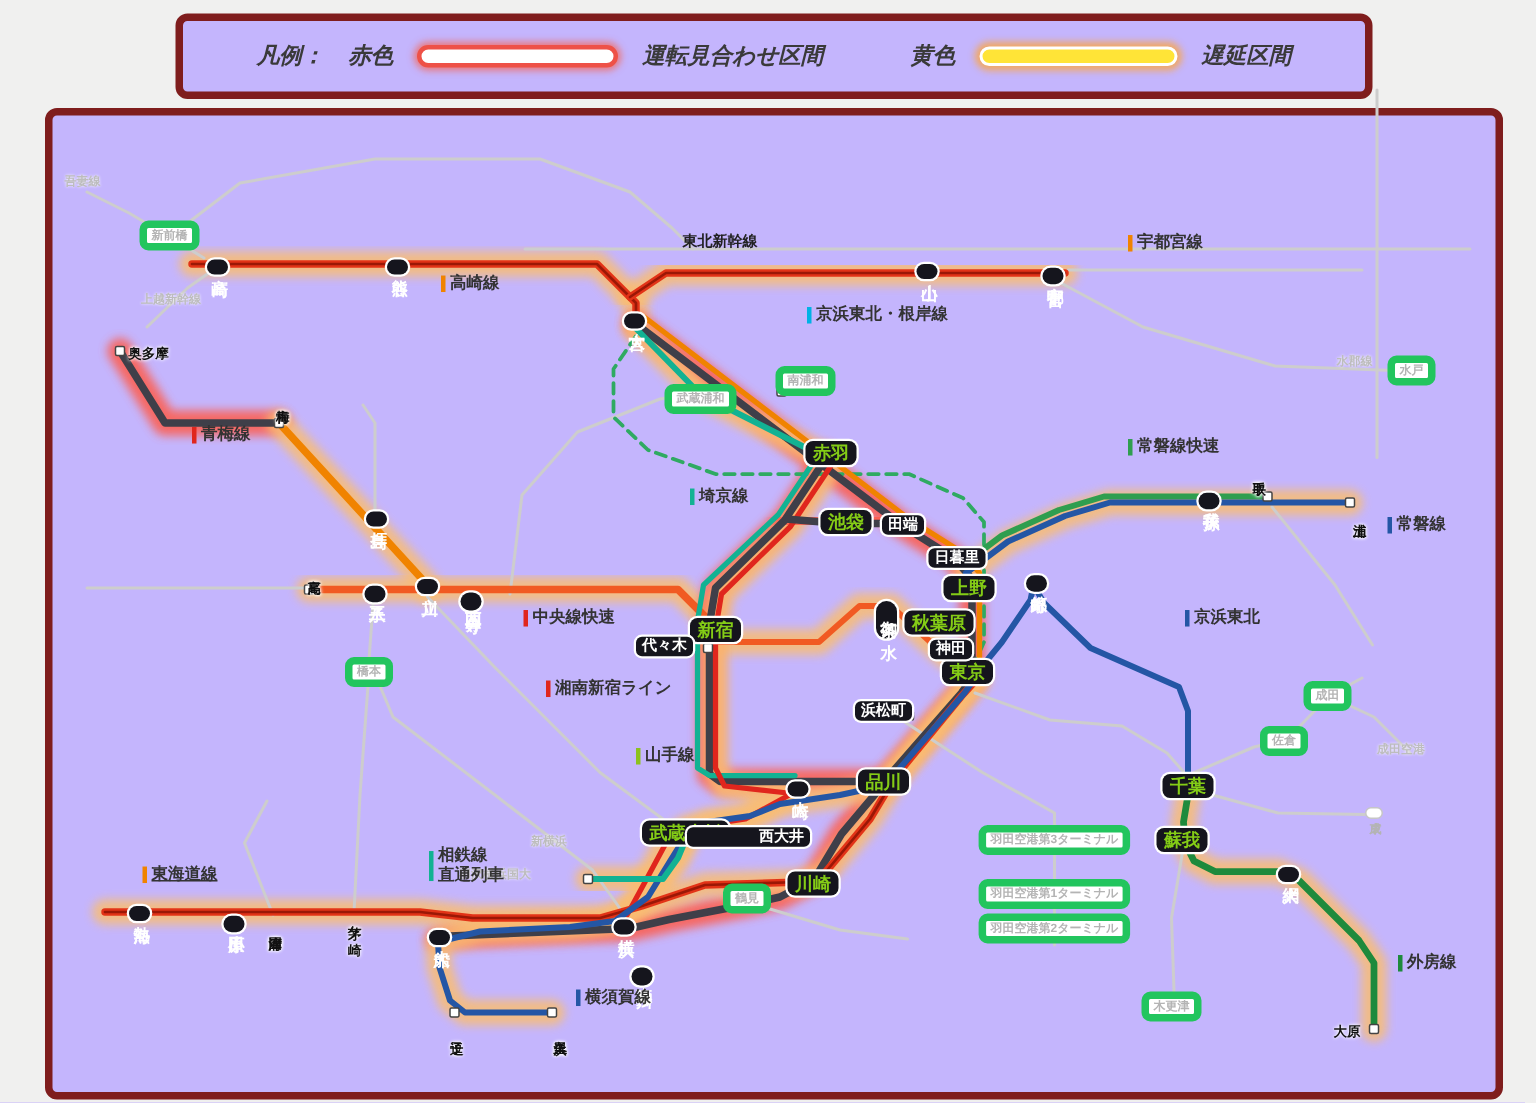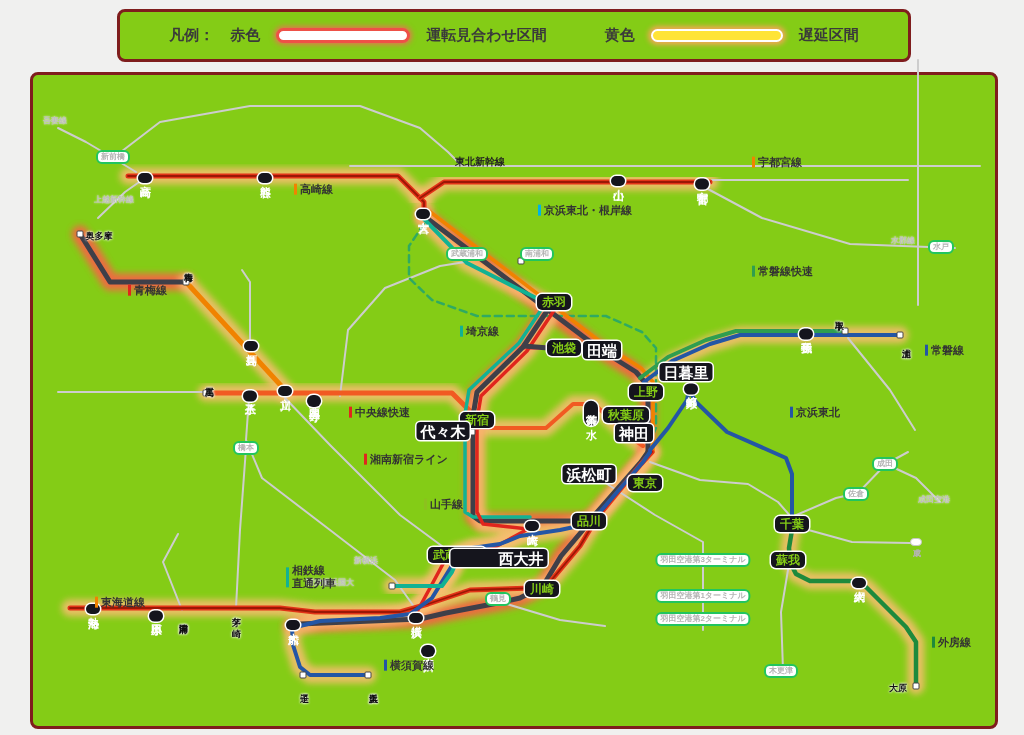--- a/index.html
+++ b/index.html
@@ -1,35 +1,35 @@
 <!DOCTYPE html>
 <html><head>
 <meta charset="utf-8">
 <style>
   html,body{margin:0;padding:0;}
   body{width:1024px;height:735px;position:relative;background:#f0f0ef;overflow:hidden;
        font-family:"Liberation Sans","DejaVu Sans",sans-serif;}
-  .card{position:absolute;background:#84cc16;border:3px solid #7f1d1d;border-radius:8px;}
+  .card{position:absolute;background:#c4b5fd;border:5px solid #7f1d1d;border-radius:8px;font-style:italic;}
   #legend-card{left:117px;top:9px;width:788px;height:47px;display:flex;align-items:center;
        justify-content:center;gap:16px;font-size:15px;font-weight:bold;color:#3a3a3a;z-index:3;}
   .pill{width:128px;height:9px;border-radius:8px;}
   .pill.red{background:#fff;border:3px solid #ee5147;box-shadow:0 0 5px 2px rgba(244,104,90,.8);}
   .pill.yellow{background:#ffe437;border:2px solid #fff;box-shadow:0 0 5px 3px rgba(246,166,86,.95);}
   #map-card{left:30px;top:72px;width:962px;height:651px;z-index:1;}
   #net{position:absolute;left:0;top:0;z-index:2;pointer-events:none;}
   #map-layer{position:absolute;left:0;top:0;width:1024px;height:735px;z-index:4;pointer-events:none;}
   .st{position:absolute;transform:translate(-50%,-50%);white-space:nowrap;line-height:1;}
   .bl{background:#15151d;color:#84cc16;font-size:12px;font-weight:bold;padding:2px 5px;border-radius:5px;box-shadow:0 0 0 1.5px #fff;}
-  .bs{background:#15151d;color:#fff;font-size:15px;font-weight:bold;padding:1.5px 4px;border-radius:4px;box-shadow:0 0 0 1.5px #fff;}
+  .bs{background:#15151d;color:#fff;font-size:10px;font-weight:bold;padding:1.5px 4px;border-radius:4px;box-shadow:0 0 0 1.5px #fff;}
   .bv{background:#15151d;color:#fff;font-size:11px;font-weight:bold;padding:4px 1.5px;border-radius:8px;
       writing-mode:vertical-rl;text-orientation:upright;letter-spacing:1px;box-shadow:0 0 0 1.5px #fff;}
   .tx{color:#111;font-size:9px;font-weight:bold;text-shadow:0 0 2px #fff,0 0 3px #fff;}
   .txv{color:#111;font-size:9px;font-weight:bold;writing-mode:vertical-rl;text-orientation:upright;
       text-shadow:0 0 2px #fff,0 0 3px #fff;}
-  .gy{background:#fff;border:2px solid #22c55e;color:#b4b4b4;font-size:8px;font-weight:bold;padding:1px 3px;border-radius:6px;}
+  .gy{background:#fff;border:5px solid #22c55e;color:#b4b4b4;font-size:8px;font-weight:bold;padding:1px 3px;border-radius:6px;}
   .gyv{background:#fff;border:1px solid #c6c6c6;color:#b4b4b4;font-size:8px;font-weight:bold;padding:3px 1px;border-radius:6px;
       writing-mode:vertical-rl;text-orientation:upright;}
   .gt{color:#bdbdbd;font-size:8px;font-weight:bold;text-shadow:0 0 2px #fff;}
   .ll{position:absolute;transform:translateY(-50%);display:flex;align-items:center;gap:3px;
       font-size:11px;font-weight:bold;color:#333;white-space:pre;line-height:1.15;}
   .ll .tick{width:3px;flex:none;}
   .ll.plain{font-size:10px;color:#222;}
 </style>
 </head>
 <body>
@@ -139,29 +139,29 @@
       <rect x="469" y="429" width="6" height="6" rx="1" fill="#fff" stroke="#444"></rect>
       <rect x="603" y="474" width="6" height="6" rx="1" fill="#fff" stroke="#444"></rect>
     </g>
 </svg>
 
 <div id="map-layer">
     <div class="st bl" style="left: 554px; top: 302px;">赤羽</div>
     <div class="st bl" style="left: 524px; top: 348px; margin-left: 40px;">池袋</div>
     <div class="st bl" style="left: 646px; top: 392px;">上野</div>
     <div class="st bl" style="left: 626px; top: 415px;">秋葉原</div>
-    <div class="st bl" style="left: 645px; top: 448px; margin-top: 35px;">東京</div>
+    <div class="st bl" style="left: 645px; top: 448px;">東京</div>
     <div class="st bl" style="left: 477px; top: 420px;">新宿</div>
     <div class="st bl" style="left: 589px; top: 521px;">品川</div>
     <div class="st bl" style="left: 457px; top: 555px;">武蔵小杉</div>
     <div class="st bl" style="left: 542px; top: 589px;">川崎</div>
     <div class="st bl" style="left: 792px; top: 524px;">千葉</div>
     <div class="st bl" style="left: 788px; top: 560px;">蘇我</div>
     <div class="st bs" style="left: 602px; top: 350px;">田端</div>
-    <div class="st bs" style="left: 638px; top: 372px; margin-left: 48px;">日暮里</div>
+    <div class="st bs" style="left: 638px; top: 372px;">日暮里</div>
     <div class="st bs" style="left: 634px; top: 433px;">神田</div>
     <div class="st bs" style="left: 443px; top: 431px;">代々木</div>
     <div class="st bs" style="left: 589px; top: 474px;">浜松町</div>
     <div class="st bs" style="left: 499px; top: 558px; padding-left: 48px;">西大井</div>
     <div class="st bv" style="left: 145px; top: 178px;">高崎</div>
     <div class="st bv" style="left: 265px; top: 178px;">熊谷</div>
     <div class="st bv" style="left: 423px; top: 214px;">大宮</div>
     <div class="st bv" style="left: 618px; top: 181px;">小山</div>
     <div class="st bv" style="left: 702px; top: 184px;">宇都宮</div>
     <div class="st bv" style="left: 251px; top: 346px;">拝島</div>
@@ -182,21 +182,21 @@
     <div class="st tx" style="left: 898px; top: 688px;">大原</div>
     <div class="st txv" style="left: 188px; top: 266px;">青梅</div>
     <div class="st txv" style="left: 209px; top: 380px;">高尾</div>
     <div class="st txv" style="left: 839px; top: 314px;">取手</div>
     <div class="st txv" style="left: 906px; top: 342px;">土浦</div>
     <div class="st txv" style="left: 183px; top: 617px;">国府津</div>
     <div class="st txv" style="left: 236px; top: 616px;">茅ケ崎</div>
     <div class="st txv" style="left: 304px; top: 687px;">逗子</div>
     <div class="st txv" style="left: 373px; top: 687px;">久里浜</div>
     <div class="st gy" style="left: 113px; top: 157px;">新前橋</div>
-    <div class="st gy" style="left: 467px; top: 254px; text-align: center;">武蔵浦和</div>
+    <div class="st gy" style="left: 467px; top: 266px; text-align: center;">武蔵浦和</div>
     <div class="st gy" style="left: 537px; top: 254px;">南浦和</div>
     <div class="st gy" style="left: 498px; top: 599px;">鶴見</div>
     <div class="st gy" style="left: 941px; top: 247px;">水戸</div>
     <div class="st gy" style="left: 885px; top: 464px;">成田</div>
     <div class="st gy" style="left: 856px; top: 494px;">佐倉</div>
     <div class="st gy" style="left: 246px; top: 448px;">橋本</div>
     <div class="st gy" style="left: 781px; top: 671px;">木更津</div>
     <div class="st gy" style="left: 703px; top: 560px;">羽田空港第3ターミナル</div>
     <div class="st gy" style="left: 703px; top: 596px;">羽田空港第1ターミナル</div>
     <div class="st gy" style="left: 703px; top: 619px;">羽田空港第2ターミナル</div>
@@ -204,26 +204,26 @@
     <div class="st gt" style="left: 55px; top: 121px;">吾妻線</div>
     <div class="st gt" style="left: 114px; top: 200px;">上越新幹線</div>
     <div class="st gt" style="left: 903px; top: 241px;">水郡線</div>
     <div class="st gt" style="left: 934px; top: 500px;">成田空港</div>
     <div class="st gt" style="left: 330px; top: 583px;">羽沢横浜国大</div>
     <div class="st gt" style="left: 366px; top: 561px;">新横浜</div>
     <div class="ll" style="left: 294px; top: 189px;"><span class="tick" style="background: rgb(240, 131, 0); height: 11px;"></span><span>高崎線</span></div>
     <div class="ll plain" style="left: 455px; top: 162px;"><span>東北新幹線</span></div>
     <div class="ll" style="left: 752px; top: 162px;"><span class="tick" style="background: rgb(240, 131, 0); height: 11px;"></span><span>宇都宮線</span></div>
     <div class="ll" style="left: 538px; top: 210px; align-items: center;"><span class="tick" style="background: rgb(0, 178, 229); height: 11px;"></span><span>京浜東北・根岸線</span></div>
-    <div class="ll" style="left: 752px; top: 271px;"><span class="tick" style="background: rgb(47, 158, 79); height: 11px;"></span><span>常磐線快速</span></div>
+    <div class="ll" style="left: 752px; top: 298px;"><span class="tick" style="background: rgb(47, 158, 79); height: 11px;"></span><span>常磐線快速</span></div>
     <div class="ll" style="left: 925px; top: 350px;"><span class="tick" style="background: rgb(36, 86, 165); height: 11px;"></span><span>常磐線</span></div>
     <div class="ll" style="left: 128px; top: 290px;"><span class="tick" style="background: rgb(224, 38, 29); height: 11px;"></span><span>青梅線</span></div>
     <div class="ll" style="left: 460px; top: 331px;"><span class="tick" style="background: rgb(18, 178, 147); height: 11px;"></span><span>埼京線</span></div>
     <div class="ll" style="left: 349px; top: 412px;"><span class="tick" style="background: rgb(224, 38, 29); height: 11px;"></span><span>中央線快速</span></div>
     <div class="ll" style="left: 790px; top: 412px;"><span class="tick" style="background: rgb(36, 86, 165); height: 11px;"></span><span>京浜東北</span></div>
     <div class="ll" style="left: 364px; top: 459px;"><span class="tick" style="background: rgb(224, 38, 29); height: 11px;"></span><span>湘南新宿ライン</span></div>
     <div class="ll" style="left: 424px; top: 504px; text-align: right;"><span class="tick" style="background: rgb(140, 193, 30); height: 11px;"></span><span>山手線</span></div>
     <div class="ll" style="left: 286px; top: 577px;"><span class="tick" style="background: rgb(18, 178, 147); height: 20px;"></span><span>相鉄線
 直通列車</span></div>
-    <div class="ll" style="left: 95px; top: 602px;"><span class="tick" style="background: rgb(240, 131, 0); height: 11px;"></span><span>東海道線</span></div>
+    <div class="ll" style="left: 95px; top: 583px; text-decoration: underline;"><span class="tick" style="background: rgb(240, 131, 0); height: 11px;"></span><span>東海道線</span></div>
     <div class="ll" style="left: 384px; top: 665px;"><span class="tick" style="background: rgb(36, 86, 165); height: 11px;"></span><span>横須賀線</span></div>
     <div class="ll" style="left: 932px; top: 642px;"><span class="tick" style="background: rgb(30, 138, 60); height: 11px;"></span><span>外房線</span></div>
   </div>
 
 </body></html>

